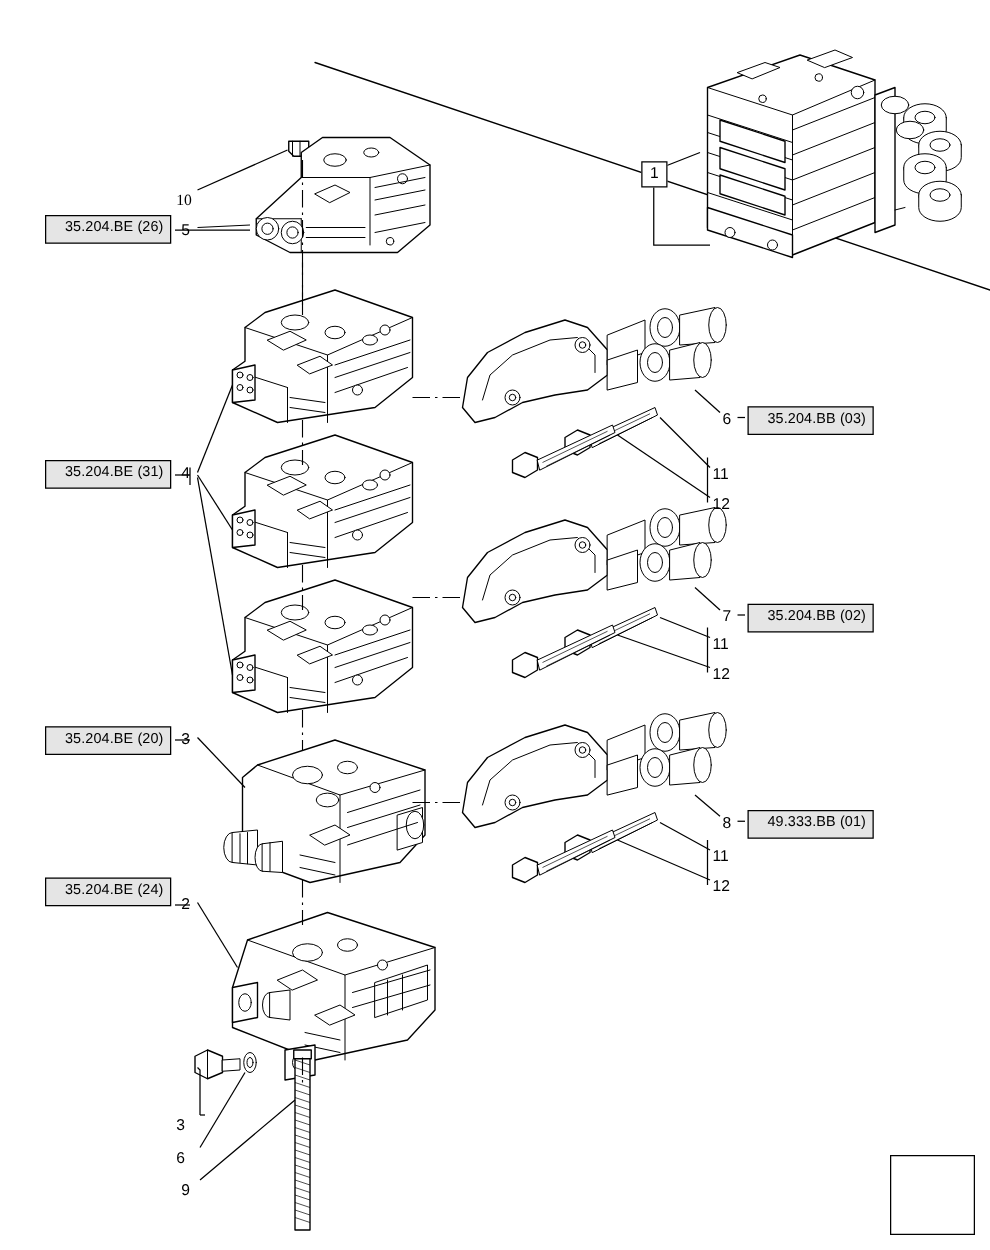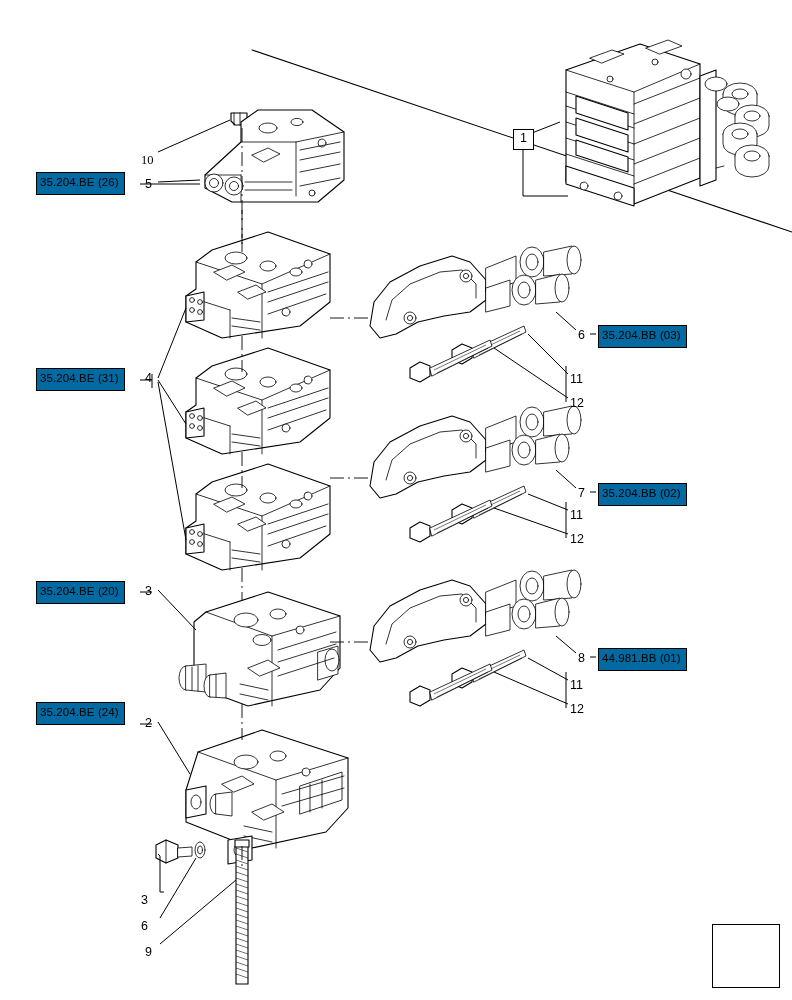--- a/index.html
+++ b/index.html
@@ -22,26 +22,26 @@
   svg.layer {
     position: absolute;
     left: 0;
     top: 0;
     width: 792px;
     height: 1000px;
   }
   .ref-box {
     position: absolute;
     border: 1.6px solid #000;
-    background: #0369a1;
+    background: #e5e5e5;
     font-size: 11.5px;
     line-height: 1;
     letter-spacing: 0.1px;
     color: #000;
-    padding: 4px 5px 5px 3px;
+    padding: 4px 5px 5px 15px;
     white-space: nowrap;
     font-family: "Liberation Sans", sans-serif;
   }
   .callout {
     position: absolute;
     font-size: 12.5px;
     color: #000;
     white-space: nowrap;
     font-family: "Liberation Sans", sans-serif;
   }
@@ -553,21 +553,21 @@
       <path d="M746 938 L762 938 L746 948 Z" fill="#fff" stroke="#000" stroke-width="0.8"></path>
     </g>
   </svg>
 
   <div class="ref-box" style="left:36px; top:172px;">35.204.BE (26)</div>
   <div class="ref-box" style="left:36px; top:368px;">35.204.BE (31)</div>
   <div class="ref-box" style="left:36px; top:581px;text-align:right;">35.204.BE (20)</div>
   <div class="ref-box" style="left:36px; top:702px;">35.204.BE (24)</div>
   <div class="ref-box" style="left:598px; top:325px;">35.204.BB (03)</div>
   <div class="ref-box" style="left:598px; top:483px;">35.204.BB (02)</div>
-  <div class="ref-box" style="left:598px; top:648px;">44.981.BB (01)</div>
+  <div class="ref-box" style="left:598px; top:648px;">49.333.BB (01)</div>
 
   <div class="item-box" style="left:513px; top:129px;">1</div>
 
   <div class="callout" style="left:141px; top:153px;font-family:Liberation Serif, serif;">10</div>
   <div class="callout" style="left:145px; top:177px;">5</div>
   <div class="callout" style="left:145px; top:371px;">4</div>
   <div class="callout" style="left:145px; top:584px;">3</div>
   <div class="callout" style="left:145px; top:716px;">2</div>
   <div class="callout" style="left:141px; top:893px;">3</div>
   <div class="callout" style="left:141px; top:919px;">6</div>

